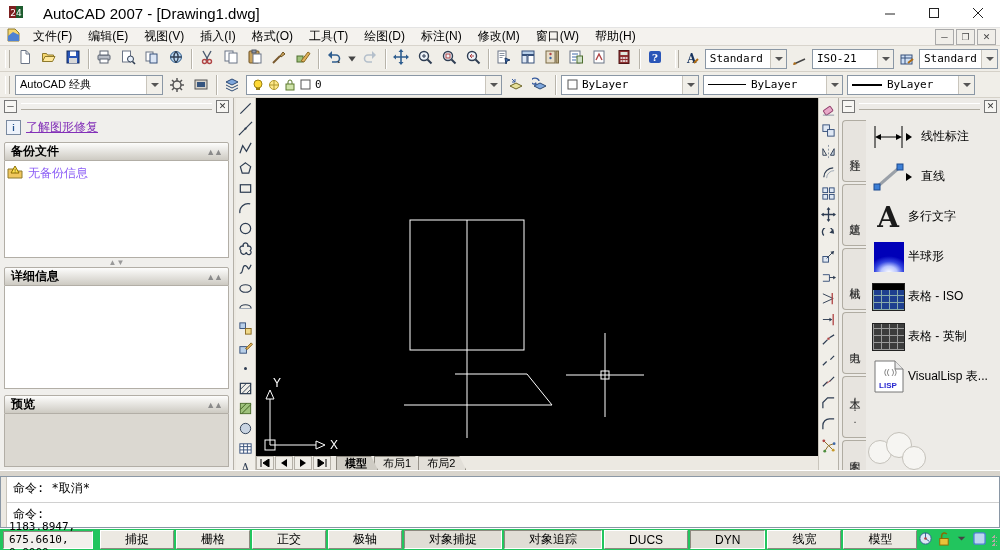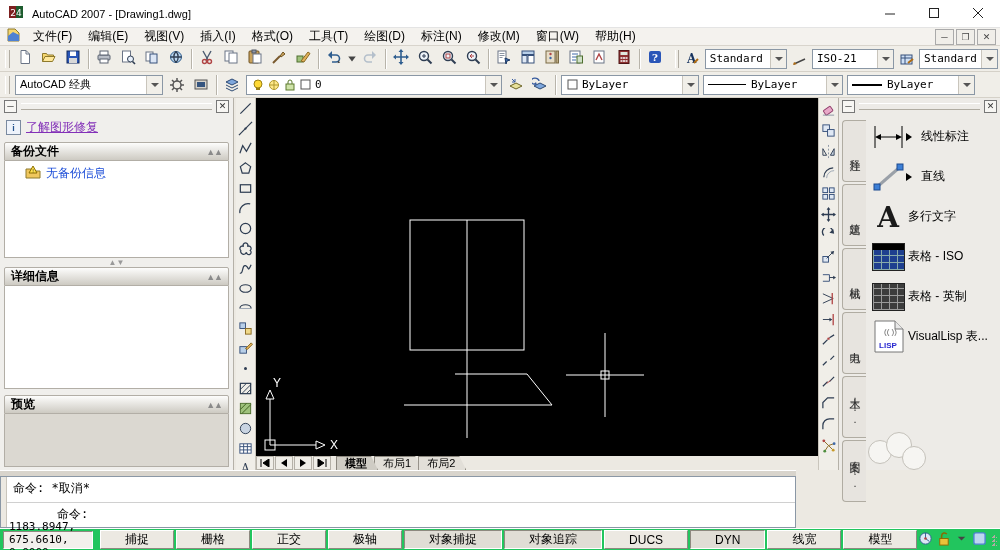--- a/index.html
+++ b/index.html
@@ -1,20 +1,20 @@
 <!DOCTYPE html>
 <html><head>
 <meta charset="utf-8">
 <style>
   html,body{margin:0;padding:0;background:#9a9a9a;}
   .app{position:relative;width:1000px;height:550px;background:#ece9e2;overflow:hidden;
        font-family:"Liberation Sans","DejaVu Sans",sans-serif;font-size:12px;color:#000;user-select:none;}
   
   .titlebar{position:absolute;left:0;top:0;width:1000px;height:28px;background:#fff;display:flex;align-items:center;padding-left:8px;box-sizing:border-box;border-bottom:1px solid #e4e4e4;}
-  .title-text{margin-left:8px;font-size:11px;}
+  .title-text{margin-left:19px;font-size:15px;}
   .win-controls{margin-left:auto;display:flex;height:100%;}
   .win-btn{width:44px;height:100%;display:flex;align-items:center;justify-content:center;color:#222;font-size:12px;}
   
   .menubar{position:absolute;left:0;top:28px;width:1000px;height:18px;background:#f4f2ee;display:flex;align-items:center;padding-left:6px;box-sizing:border-box;border-bottom:1px solid #d8d4cc;}
   .menu-item{padding:15px 8px;white-space:nowrap;}
   .mdi-controls{margin-left:auto;display:flex;margin-right:4px;}
   .mdi-btn{width:17px;height:14px;border:1px solid #aaa;background:#f0eee9;margin-left:2px;display:flex;align-items:center;justify-content:center;font-size:9px;color:#444;}
   
   .tbrow{position:absolute;left:0;width:1000px;height:26px;background:#f0eee8;border-bottom:1px solid #d5d1c8;display:flex;align-items:center;box-sizing:border-box;padding-left:2px;}
   .grip{width:3px;height:18px;border-left:1px solid #fff;border-right:1px solid #b0aca2;margin:0 3px;}
@@ -35,21 +35,21 @@
   .panel-tb{height:13px;display:flex;align-items:center;margin:2px 0 3px 0;}
   .pt-box{width:11px;height:11px;border:1px solid #777;background:#f7f6f3;display:flex;align-items:center;justify-content:center;font-size:9px;line-height:9px;color:#333;}
   .pt-ridge{flex:1;height:5px;margin:0 4px;border-top:1px solid #fff;border-bottom:1px solid #b0aca2;}
   .link-row{display:flex;align-items:center;gap:5px;padding:3px 2px 6px 2px;}
   .info-ic{width:13px;height:13px;border:1px solid #7a8aa0;background:#eef3fb;color:#23538f;font-size:9px;font-weight:bold;display:flex;align-items:center;justify-content:center;}
   .link{color:#8331b8;text-decoration:underline;font-size:12px;}
   .sec-h{height:17px;background:linear-gradient(#fdfdfc,#cdcac2);border:1px solid #b2aea6;border-radius:2px 2px 0 0;display:flex;align-items:center;padding:0 6px;font-weight:bold;font-size:12px;}
   .sec-h .chev{margin-left:auto;color:#8a8a8a;font-size:9px;letter-spacing:-1px;}
   .sec-body{background:#fff;border:1px solid #b2aea6;border-top:none;}
   .sec-body.gray{background:#dbd8d1;}
-  .backup-item{display:flex;align-items:center;gap:5px;padding:4px 20px;font-size:12px;color:#1d4ed8;}
+  .backup-item{display:flex;align-items:center;gap:5px;padding:4px 2px;font-size:12px;color:#8b5cf6;}
   .v-split{height:9px;display:flex;align-items:center;justify-content:center;color:#999;font-size:8px;}
   
   .vtb{position:absolute;top:0;width:20px;height:372px;background:#f0eee8;display:flex;flex-direction:column;align-items:center;padding-top:2px;box-sizing:border-box;}
   .vtb .tbtn{width:18px;height:19px;}
   .vtb .tbtn svg{width:15px;height:15px;}
   .draw-tb{left:236px;border-right:1px solid #c9c5bc;}
   .mod-tb{left:818px;border-left:1px solid #c9c5bc;}
   
   .canvas-wrap{position:absolute;left:256px;top:0;width:562px;height:372px;display:flex;flex-direction:column;}
   .canvas{width:562px;height:358px;background:#000;}
@@ -67,27 +67,27 @@
   .pal-item{display:flex;align-items:center;margin-bottom:7px;}
   .pal-ic{width:33px;height:33px;position:relative;display:flex;align-items:center;justify-content:center;}
   .flyout{width:0;height:0;border:4px solid transparent;border-left:6px solid #000;margin:0 2px 0 1px;}
   .pal-lab{font-size:12px;margin-left:3px;white-space:nowrap;}
   .grad-sq{width:30px;height:30px;background:radial-gradient(ellipse 70% 55% at 50% 102%,#ffffff 0%,#b8c4ff 38%,#3344e0 68%,#0000b8 100%);}
   .tbl-sq{width:32px;height:26px;background:#3c3c3c;background-image:repeating-linear-gradient(0deg,#9a9a9a 0 1px,transparent 1px 7px),repeating-linear-gradient(90deg,#9a9a9a 0 1px,transparent 1px 8px);border:1px solid #222;}
   .tbl-sq.iso{background:#1e3f8f;background-image:linear-gradient(#000 0 6px,transparent 6px),repeating-linear-gradient(0deg,#8aa 0 1px,transparent 1px 7px),repeating-linear-gradient(90deg,#8aa 0 1px,transparent 1px 8px);}
   .pal-circles{position:absolute;left:2px;bottom:-2px;width:60px;height:40px;pointer-events:none;}
   .pal-circles i{position:absolute;border:1px solid #c4c1ba;background:#f6f5f2;border-radius:50%;}
   
-  .cmdzone{position:absolute;left:0;top:470px;width:796px;height:58px;text-decoration:underline;}
+  .cmdzone{position:absolute;left:0;top:470px;width:1000px;height:58px;text-decoration:underline;}
   .splitbar{height:6px;background:#d8d4cc;border-top:1px solid #fff;border-bottom:1px solid #a9a49a;}
   .cmdwin{position:absolute;left:0;top:6px;right:0;bottom:0;background:#fff;border:1px solid #8a97a5;box-sizing:border-box;display:flex;}
   .cmd-grip{width:5px;border-right:1px solid #c9c5bc;background:#ece9e2;}
   .cmd-lines{flex:1;display:flex;flex-direction:column;font-family:"DejaVu Sans Mono","Liberation Mono",monospace;font-size:12px;}
   .cmd-hist{flex:1;padding:3px 6px;border-bottom:1px solid #d0d0d0;}
-  .cmd-prompt{flex:1;padding:3px 6px;display:flex;align-items:center;margin-left:44px;}
+  .cmd-prompt{flex:1;padding:3px 6px;display:flex;align-items:center;}
   
   .statusbar{position:absolute;left:0;top:528px;width:1000px;height:22px;background:#22c55e;border-top:1px solid #fff;display:flex;align-items:center;padding:0 3px;box-sizing:border-box;}
   .coords{width:168px;height:16px;border:1px solid;border-color:#8d897f #fff #fff #8d897f;background:#f2f0ec;font-family:"DejaVu Sans Mono","Liberation Mono",monospace;font-size:11px;display:flex;align-items:center;padding:0 5px;margin-right:6px;}
   .tgl{height:17px;padding:0 24px;margin:0 1px;display:flex;align-items:center;font-size:12px;border:1px solid;border-color:#fff #8d897f #8d897f #fff;background:#ece9e2;white-space:nowrap;}
   .tgl.pressed{border-color:#8d897f #fff #fff #8d897f;background:#e0ddd5;}
   .tray{margin-left:auto;display:flex;align-items:center;gap:3px;}
   .tray svg{width:15px;height:15px;}
   .corner-grip{width:12px;height:12px;margin-left:4px;background:
      linear-gradient(135deg,transparent 50%,#b0aca2 50%) 0 0/4px 4px;}
 </style>
@@ -810,20 +810,26 @@
             <div class="pal-item">
               <div class="pal-ic">
                 <svg width="33" height="33">
                   <text x="16" y="27" font-size="28" font-weight="bold" fill="#1a1a1a" text-anchor="middle" font-family="DejaVu Serif">A</text>
                 </svg>
               </div>
               <span class="pal-lab">多行文字</span>
             </div>
             <div class="pal-item">
               <div class="pal-ic">
+                <div class="grad-sq"></div>
+              </div>
+              <span class="pal-lab">半球形</span>
+            </div>
+            <div class="pal-item">
+              <div class="pal-ic">
                 <div class="tbl-sq iso"></div>
               </div>
               <span class="pal-lab">表格 - ISO</span>
             </div>
             <div class="pal-item">
               <div class="pal-ic">
                 <div class="tbl-sq"></div>
               </div>
               <span class="pal-lab">表格 - 英制</span>
             </div>

